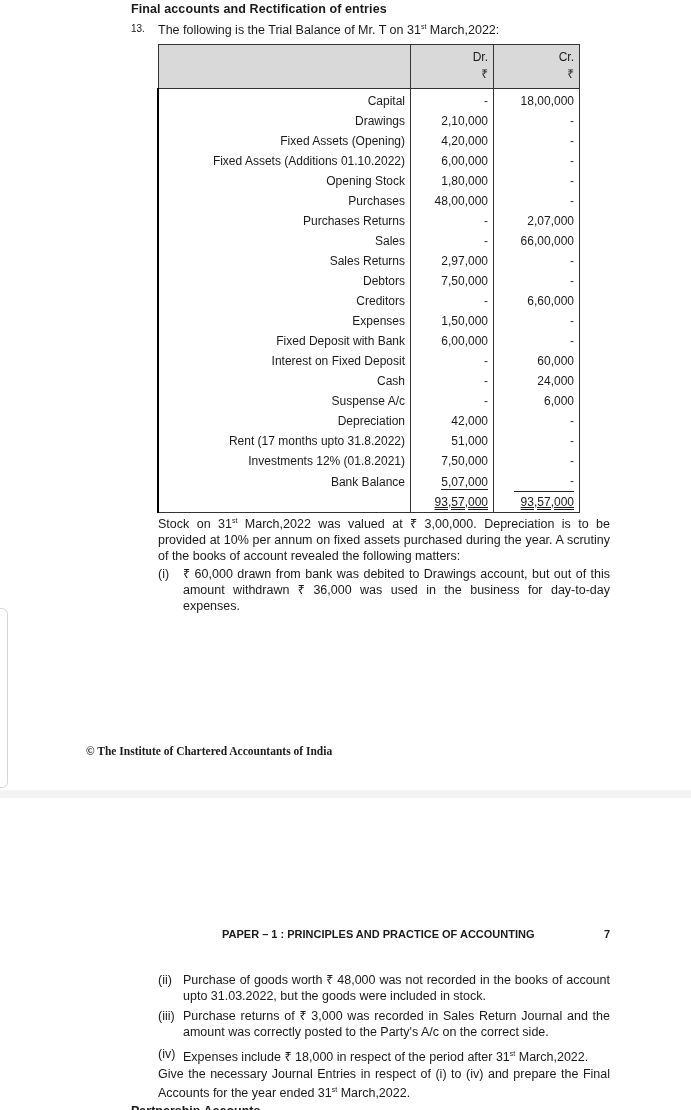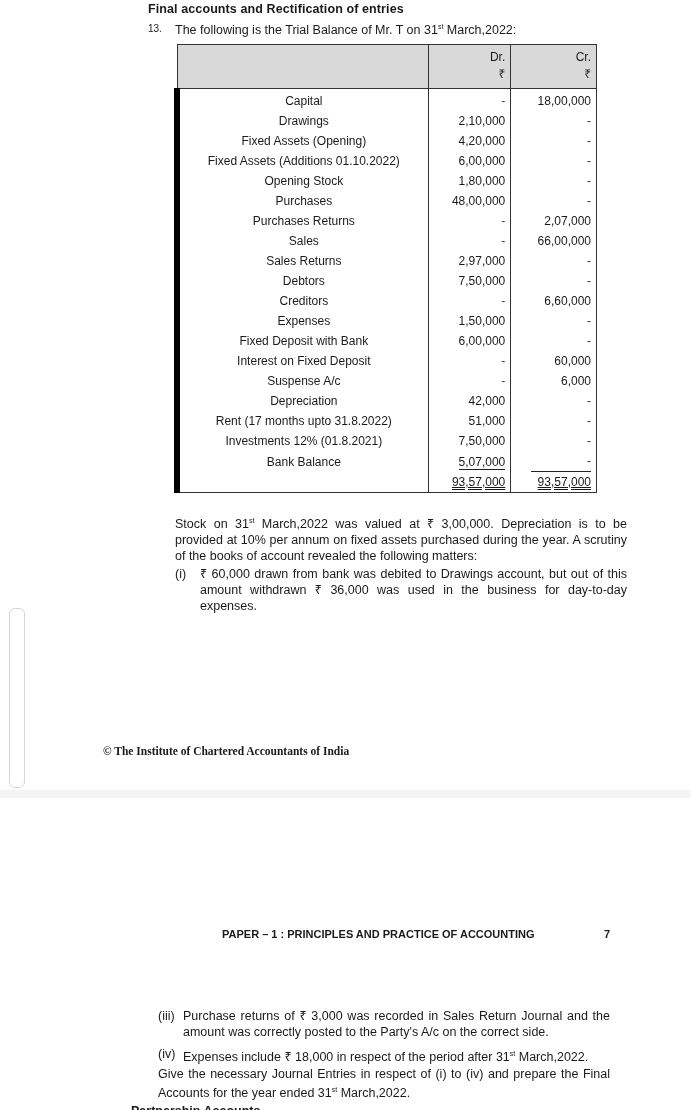--- a/index.html
+++ b/index.html
@@ -1,32 +1,32 @@
 <!DOCTYPE html>
 <html><head>
 <meta charset="utf-8">
 <style>
   html, body { margin:0; padding:0; background:#ffffff; }
   body { width:691px; height:1110px; position:relative; overflow:hidden;
          font-family:"Liberation Sans", sans-serif; color:#1a1a1a; }
-  .page1 { position:absolute; left:0; top:0; width:580px; height:790px; background:#fff;margin-left:17px; }
+  .page1 { position:absolute; left:0; top:0; width:691px; height:790px; background:#fff; }
   .gap { position:absolute; left:0; top:790px; width:691px; height:8px; background:#f4f4f4; }
   .page2 { position:absolute; left:0; top:798px; width:691px; height:312px; background:#fff; }
   .side-handle { position:absolute; left:-8px; top:608px; width:14px; height:178px;
                  border:1px solid #d6d6d6; border-radius:6px; background:#fff; }
 
   .section-title { position:absolute; left:131px; top:2px; font-size:12.5px; font-weight:bold; letter-spacing:0.1px; }
   .q-num { position:absolute; left:131px; top:23px; font-size:10px; }
   .q-intro { position:absolute; left:158px; top:23px; font-size:12.5px; }
   sup { font-size:7px; vertical-align:5px; }
 
   table.tb { position:absolute; left:157px; top:44px; border-collapse:collapse; font-size:12px; }
   table.tb td, table.tb th { padding:0 5px; height:20px; line-height:20px; }
   table.tb th { background:#d9d9d9; font-weight:normal; text-align:right; border:1px solid #333; vertical-align:top; line-height:17px; padding-top:4px; height:39px; }
-  table.tb td.name { width:241px; text-align:center; border-left:6px solid #000000; border-right:1px solid #333; }
+  table.tb td.name { width:241px; text-align:right; border-left:2px solid #000000; border-right:1px solid #333; }
   table.tb td.dr { width:72px; text-align:right; border-right:1px solid #333; }
   table.tb td.cr { width:75px; text-align:right; border-right:1px solid #333; }
   table.tb th.h-name { width:241px; }
   table.tb th.h-dr { width:72px; }
   table.tb th.h-cr { width:75px; }
   table.tb tr.first td { padding-top:2px; }
   table.tb tr.last td { border-bottom:1px solid #333; }
   .u1 { border-bottom:1px solid #222; }
   .u2 { text-decoration:underline; text-decoration-style:double; }
   .dash { color:#333; }
@@ -123,20 +123,25 @@
           <td class="name"><span>Fixed Deposit with Bank</span></td>
           <td class="dr"><span>6,00,000</span></td>
           <td class="cr"><span class="dash">-</span></td>
         </tr>
         <tr>
           <td class="name"><span>Interest on Fixed Deposit</span></td>
           <td class="dr"><span class="dash">-</span></td>
           <td class="cr"><span>60,000</span></td>
         </tr>
         <tr>
+          <td class="name"><span>Cash</span></td>
+          <td class="dr"><span class="dash">-</span></td>
+          <td class="cr"><span>24,000</span></td>
+        </tr>
+        <tr>
           <td class="name"><span>Suspense A/c</span></td>
           <td class="dr"><span class="dash">-</span></td>
           <td class="cr"><span>6,000</span></td>
         </tr>
         <tr>
           <td class="name"><span>Depreciation</span></td>
           <td class="dr"><span>42,000</span></td>
           <td class="cr"><span class="dash">-</span></td>
         </tr>
         <tr>
@@ -172,20 +177,24 @@
   <div class="copyright">© The Institute of Chartered Accountants of India</div>
   <div class="side-handle"></div>
 </div>
 
 <div class="gap"></div>
 
 <div class="page2">
   <div class="running-head">PAPER – 1 : PRINCIPLES AND PRACTICE OF ACCOUNTING</div>
   <div class="page-num">7</div>
 
+  <div class="item" style="top:174px;">
+    <span class="num">(ii)</span>
+    <span class="txt">Purchase of goods worth ₹ 48,000 was not recorded in the books of account upto 31.03.2022, but the goods were included in stock.</span>
+  </div>
   <div class="item" style="top:210px;">
     <span class="num">(iii)</span>
     <span class="txt">Purchase returns of ₹ 3,000 was recorded in Sales Return Journal and the amount was correctly posted to the Party's A/c on the correct side.</span>
   </div>
   <div class="item" style="top:248px;">
     <span class="num">(iv)</span>
     <span class="txt"><span>Expenses include ₹ 18,000 in respect of the period after 31</span><sup>st</sup><span> March,2022.</span></span>
   </div>
   <div class="para" style="top:268px;"><span>Give the necessary Journal Entries in respect of (i) to (iv) and prepare the Final Accounts for the year ended 31</span><sup>st</sup><span> March,2022.</span></div>
 

